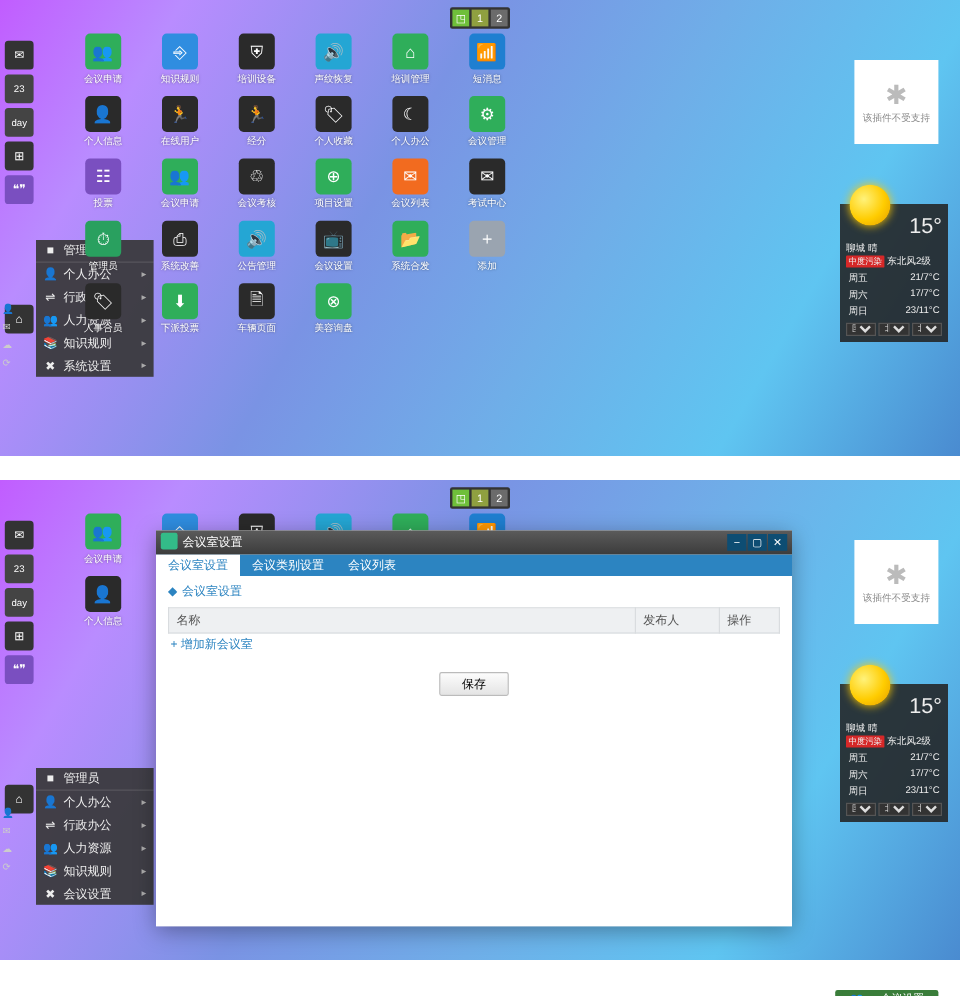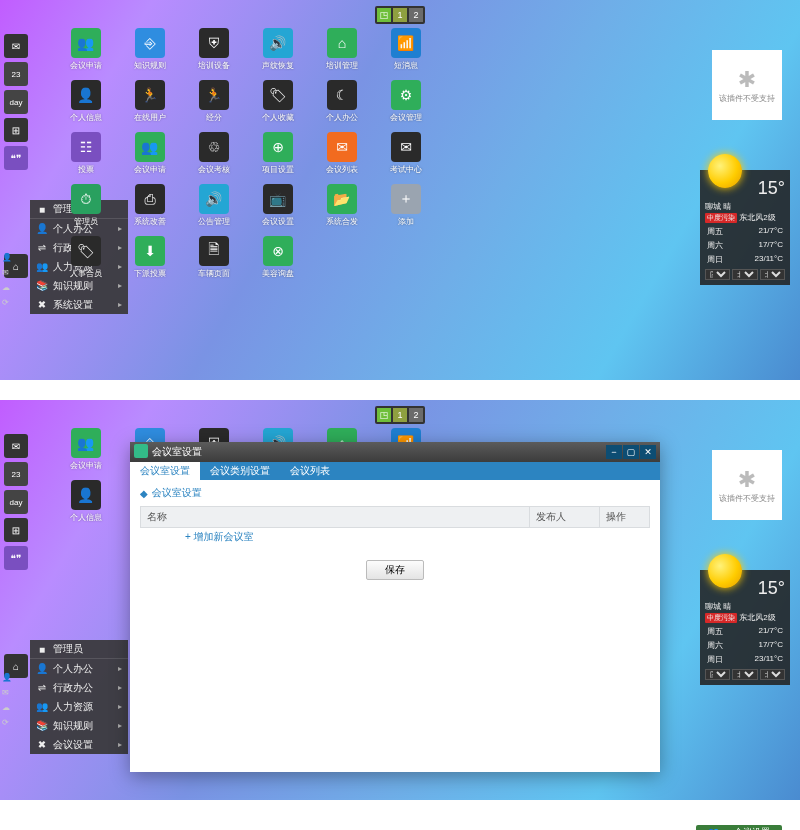--- a/index.html
+++ b/index.html
@@ -83,21 +83,21 @@
 .modal .tabs span { padding: 2px 10px; cursor: pointer; }
 .modal .tabs span.active { background: #fff; color: #2c84c1; }
 .modal .body { flex: 1; padding: 6px 10px; font-size: 10px; color: #333; overflow: auto; }
 .modal .crumb { color: #2c84c1; font-size: 10px; display: flex; align-items: center; gap: 4px; margin-bottom: 6px; }
 .modal table { width: 100%; border-collapse: collapse; font-size: 10px; }
 .modal th { background: #eef0f2; text-align: left; padding: 3px 6px; font-weight: normal; color: #555;
   border: 1px solid #d9dcdf; }
 .modal .formrow { display: flex; align-items: center; gap: 6px; padding: 6px 2px; }
 .modal .formrow input[type=text] { border: 1px solid #333; font-size: 10px; padding: 1px 3px; width: 160px; }
 .modal .link { color: #2c84c1; cursor: pointer; }
-.modal .addrow { color: #2c84c1; font-size: 10px; padding: 2px; cursor: pointer; margin-left: 43px; }
+.modal .addrow { color: #2c84c1; font-size: 10px; padding: 2px; cursor: pointer; }
 .modal .savebtn { display: block; margin: 14px auto 0; padding: 2px 18px; font-size: 10px;
   border: 1px solid #bbb; background: linear-gradient(#fcfcfc, #e4e4e4); border-radius: 2px; cursor: pointer; }
 </style>
 </head>
 <body>
 
 <div class="desktop">
 
   <div class="pager">
     <span class="icn">◳</span>

